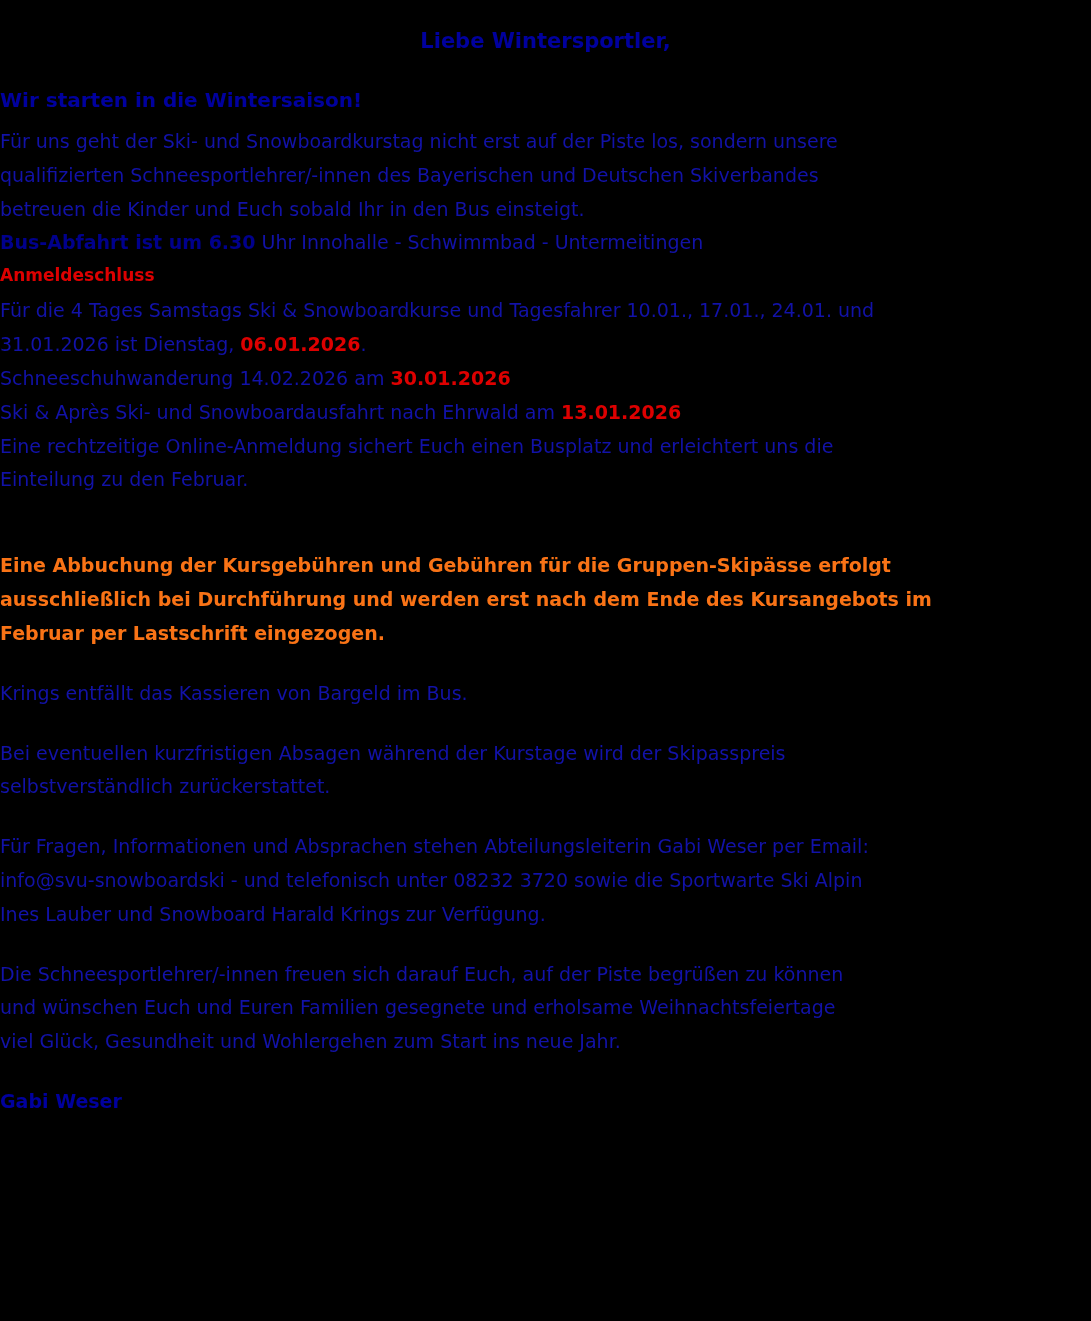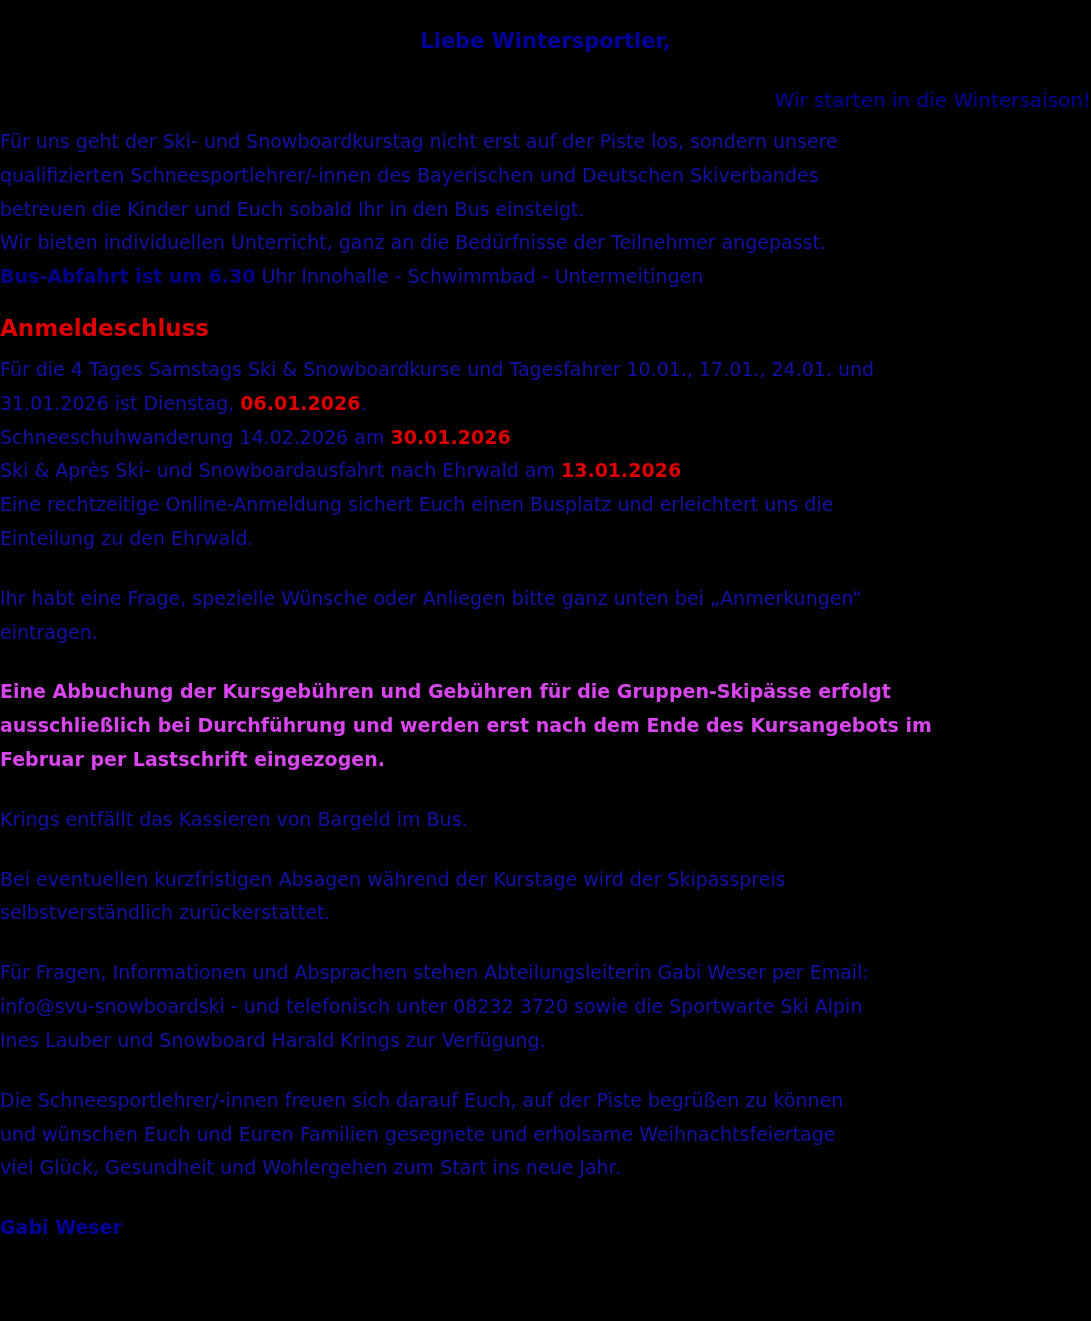--- a/index.html
+++ b/index.html
@@ -22,55 +22,55 @@
   }
   .title {
     text-align: center;
     font-size: 21px;
     font-weight: bold;
     color: #00009e;
     line-height: 1.3;
     margin: 8px 0 0 0;
   }
   .subtitle {
-    text-align: right;
+    text-align: left;
     font-size: 20px;
-    font-weight: normal;
+    font-weight: bold;
     color: #00009e;
     margin: 28px 0 6px 0;
   }
   .para {
     margin: 0;
     padding: 0 0 0 0;
   }
   .line {
     display: block;
   }
   .blue { color: #1212a8; }
   .darkblue { color: #00008c; }
   .red { color: #dd0000; font-weight: bold; }
   .b { font-weight: bold; }
   .heading-red {
     color: #dd0000;
     font-weight: bold;
-    font-size: 23px;
-    margin: 14px 0 4px 0;
+    font-size: 17px;
+    margin: 0 0 4px 0;
     display: block;
   }
   .notice {
     color: #00009e;
     font-weight: bold;
     display: block;
   }
   .spacer {
     height: 26px;
   }
   .strongblock {
     font-weight: bold;
-    color: #d946ef;
+    color: #f97316;
     display: block;
   }
   .signature {
     color: #00009e;
     font-weight: bold;
     display: block;
   }
 </style>
 </head>
 <body>
@@ -78,47 +78,42 @@
 <div class="page">
 
   <h1 class="title">Liebe Wintersportler,</h1>
 
   <div class="subtitle">Wir starten in die Wintersaison!</div>
 
   <div class="para">
     <span class="line blue">Für uns geht der Ski- und Snowboardkurstag nicht erst auf der Piste los, sondern unsere</span>
     <span class="line blue">qualifizierten Schneesportlehrer/-innen des Bayerischen und Deutschen Skiverbandes</span>
     <span class="line blue">betreuen die Kinder und Euch sobald Ihr in den Bus einsteigt.</span>
-    <span class="line blue">Wir bieten individuellen Unterricht, ganz an die Bedürfnisse der Teilnehmer angepasst.</span>
   </div>
 
   <div class="para">
     <span class="line"><span class="b darkblue">Bus-Abfahrt ist um 6.30</span><span class="blue"> Uhr Innohalle - Schwimmbad - Untermeitingen</span></span>
   </div>
 
   <div class="heading-red">Anmeldeschluss</div>
 
   <div class="para">
     <span class="line blue">Für die 4 Tages Samstags Ski &amp; Snowboardkurse und Tagesfahrer 10.01., 17.01., 24.01. und</span>
     <span class="line"><span class="blue">31.01.2026 ist Dienstag, </span><span class="red">06.01.2026</span><span class="blue">.</span></span>
     <span class="line"><span class="blue">Schneeschuhwanderung 14.02.2026 am </span><span class="red">30.01.2026</span></span>
     <span class="line"><span class="blue">Ski &amp; Après Ski- und Snowboardausfahrt nach Ehrwald am </span><span class="red">13.01.2026</span></span>
   </div>
 
   <div class="para">
     <span class="line blue">Eine rechtzeitige Online-Anmeldung sichert Euch einen Busplatz und erleichtert uns die</span>
-    <span class="line blue">Einteilung zu den Ehrwald.</span>
+    <span class="line blue">Einteilung zu den Februar.</span>
   </div>
 
   <div class="spacer"></div>
 
-  <div class="para">
-    <span class="line blue">Ihr habt eine Frage, spezielle Wünsche oder Anliegen bitte ganz unten bei „Anmerkungen“</span>
-    <span class="line blue">eintragen.</span>
-  </div>
 
   <div class="spacer"></div>
 
   <div class="para">
     <span class="line strongblock">Eine Abbuchung der Kursgebühren und Gebühren für die Gruppen-Skipässe erfolgt</span>
     <span class="line strongblock">ausschließlich bei Durchführung und werden erst nach dem Ende des Kursangebots im</span>
     <span class="line strongblock">Februar per Lastschrift eingezogen.</span>
   </div>
 
   <div class="spacer"></div>

